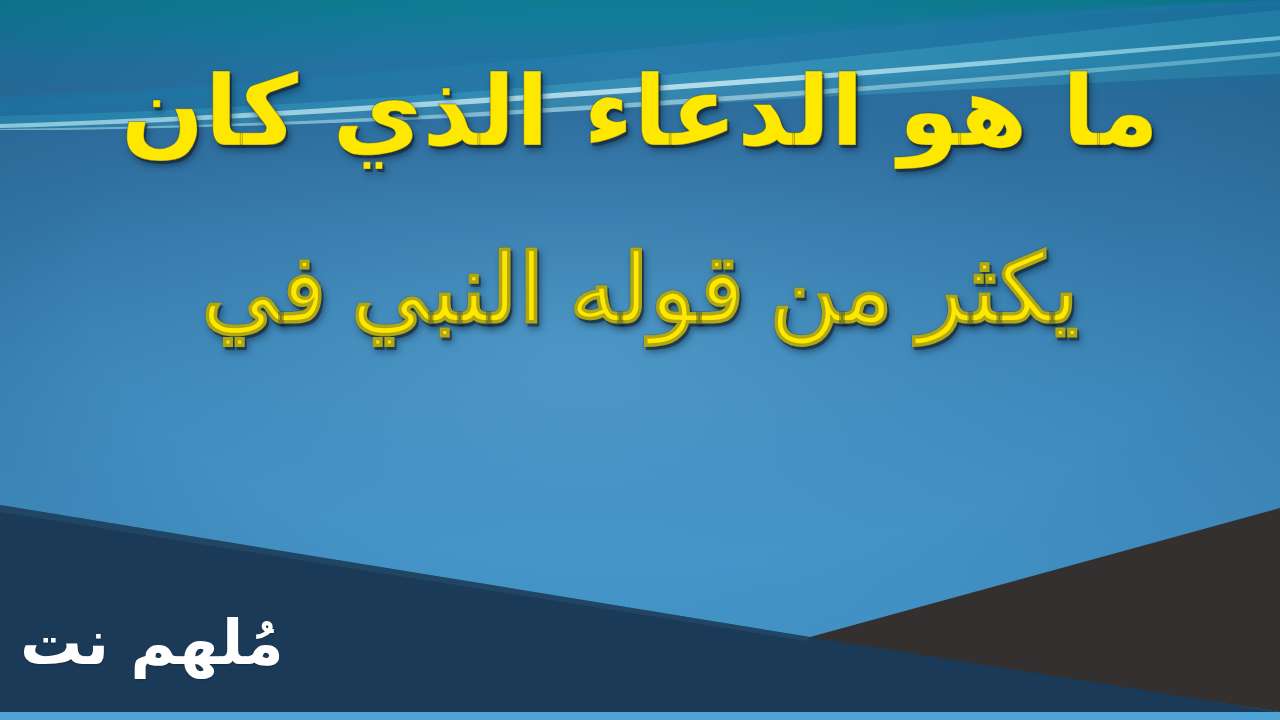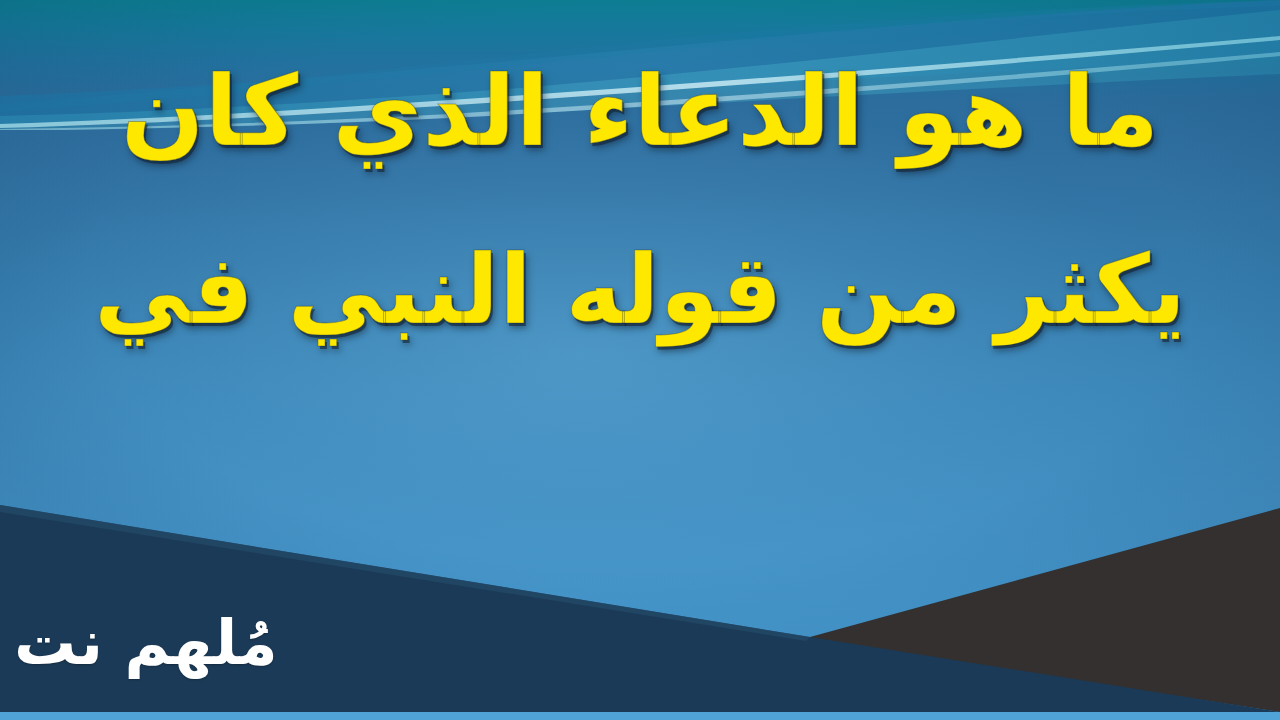--- a/index.html
+++ b/index.html
@@ -66,34 +66,34 @@
     line-height:1.00;
     letter-spacing:0px;
     padding:0 28px;
     text-shadow:
        2px 3px 0 rgba(20,35,52,0.60),
        3px 5px 7px rgba(12,28,45,0.50);
     -webkit-text-stroke:1px rgba(30,45,60,0.35);
   }
   .headline .ln{display:block;white-space:nowrap;}
   .headline .ln1{font-size:98px;margin:0 0 6px 0;}
-  .headline .ln2{font-size:96px;margin:82px 0 0 0;}
+  .headline .ln2{font-size:96px;margin:82px 0 0 0;font-family:Liberation Serif, serif;}
   .headline .ln3{font-size:98px;margin:78px 0 0 0;}
 
   
   .shape-navy{
     position:absolute;left:0;top:0;width:1280px;height:720px;
     z-index:6;pointer-events:none;
   }
   .shape-navy svg{display:block;width:1280px;height:720px;}
 
   
   .watermark{
     position:absolute;
-    left:14px;bottom:46px;
+    left:20px;bottom:46px;
     z-index:8;
     direction:rtl;
     color:#ffffff;
     font-size:62px;
     font-weight:700;
     line-height:1;
     letter-spacing:1px;
     text-shadow:0 1px 2px rgba(0,0,0,0.25);
     white-space:nowrap;
   }

